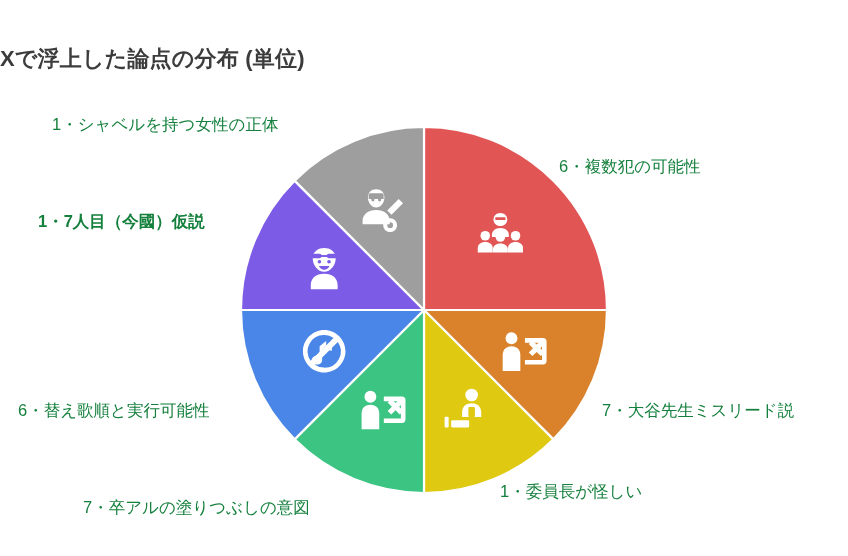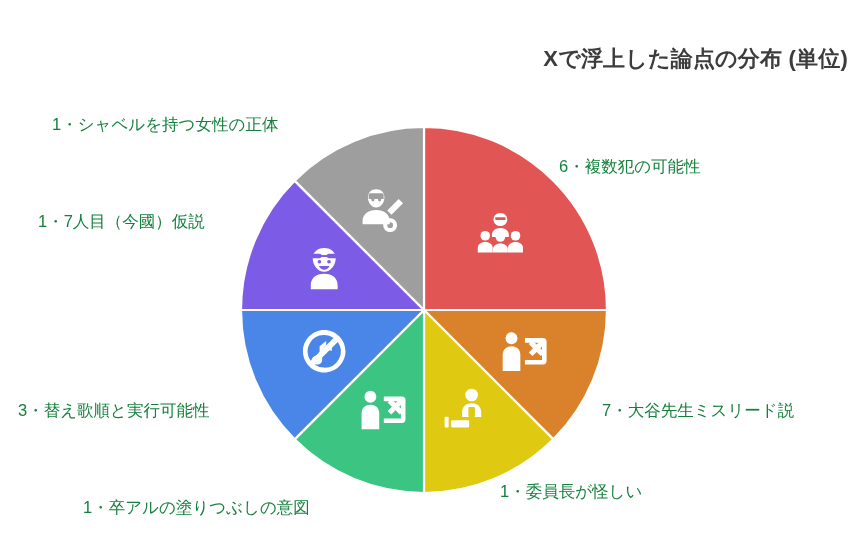--- a/index.html
+++ b/index.html
@@ -21,21 +21,21 @@
     top: 0;
     width: 848px;
     height: 556px;
   }
 
   #chart-title {
     position: absolute;
     left: 0;
     top: 44px;
     width: 848px;
-    text-align: right;
+    text-align: left;
     font-size: 22px;
     font-weight: bold;
     color: #3c3c3c;
     letter-spacing: 0.2px;
     white-space: nowrap;
   }
 
   #pie-wrap {
     position: absolute;
     left: 239px;
@@ -67,21 +67,21 @@
     white-space: nowrap;
     line-height: 1.25;
   }
 
   
   .lbl-0 { left: 559px; top: 156px; }               
   .lbl-1 { left: 602px; top: 400px; }               
   .lbl-2 { left: 500px; top: 481px; }               
   .lbl-3 { left: 83px;  top: 497px; }               
   .lbl-4 { left: 18px;  top: 400px; }               
-  .lbl-5 { left: 38px;  top: 211px; }               
+  .lbl-5 { left: 38px;  top: 211px; font-weight: bold; }               
   .lbl-6 { left: 52px;  top: 114px; }               
 </style>
 </head>
 <body>
 
 <div id="chart-root">
 
   <div id="chart-title">Xで浮上した論点の分布 (単位)</div>
 
   <div id="pie-wrap">
@@ -150,18 +150,18 @@
       <path d="M20.4 6.2l2.2 2.2-6 6-2.2-2.2z"></path>
       <path d="M15.9 16.2c2 0 3.6 1.6 3.6 3.6s-1.6 3.6-3.6 3.6-3.6-1.6-3.6-3.6 1.6-3.6 3.6-3.6zm0 2.1a1.5 1.5 0 1 0 0 3 1.5 1.5 0 0 0 0-3z"></path>
           </g>
         </g>
     </svg>
   </div>
 
   <div class="pie-label lbl-0">6・複数犯の可能性</div>
   <div class="pie-label lbl-1">7・大谷先生ミスリード説</div>
   <div class="pie-label lbl-2">1・委員長が怪しい</div>
-  <div class="pie-label lbl-3">1・卒アルの塗りつぶしの意図</div>
-  <div class="pie-label lbl-4">3・替え歌順と実行可能性</div>
+  <div class="pie-label lbl-3">7・卒アルの塗りつぶしの意図</div>
+  <div class="pie-label lbl-4">6・替え歌順と実行可能性</div>
   <div class="pie-label lbl-5">1・7人目（今國）仮説</div>
   <div class="pie-label lbl-6">1・シャベルを持つ女性の正体</div>
 
 </div>
 
 </body></html>

